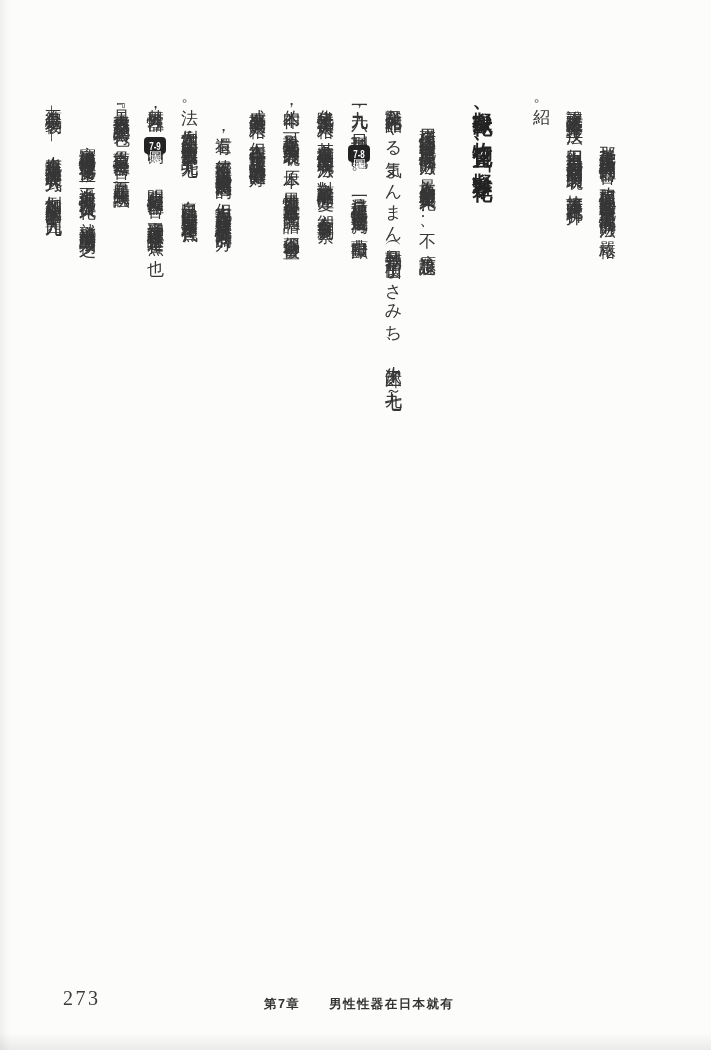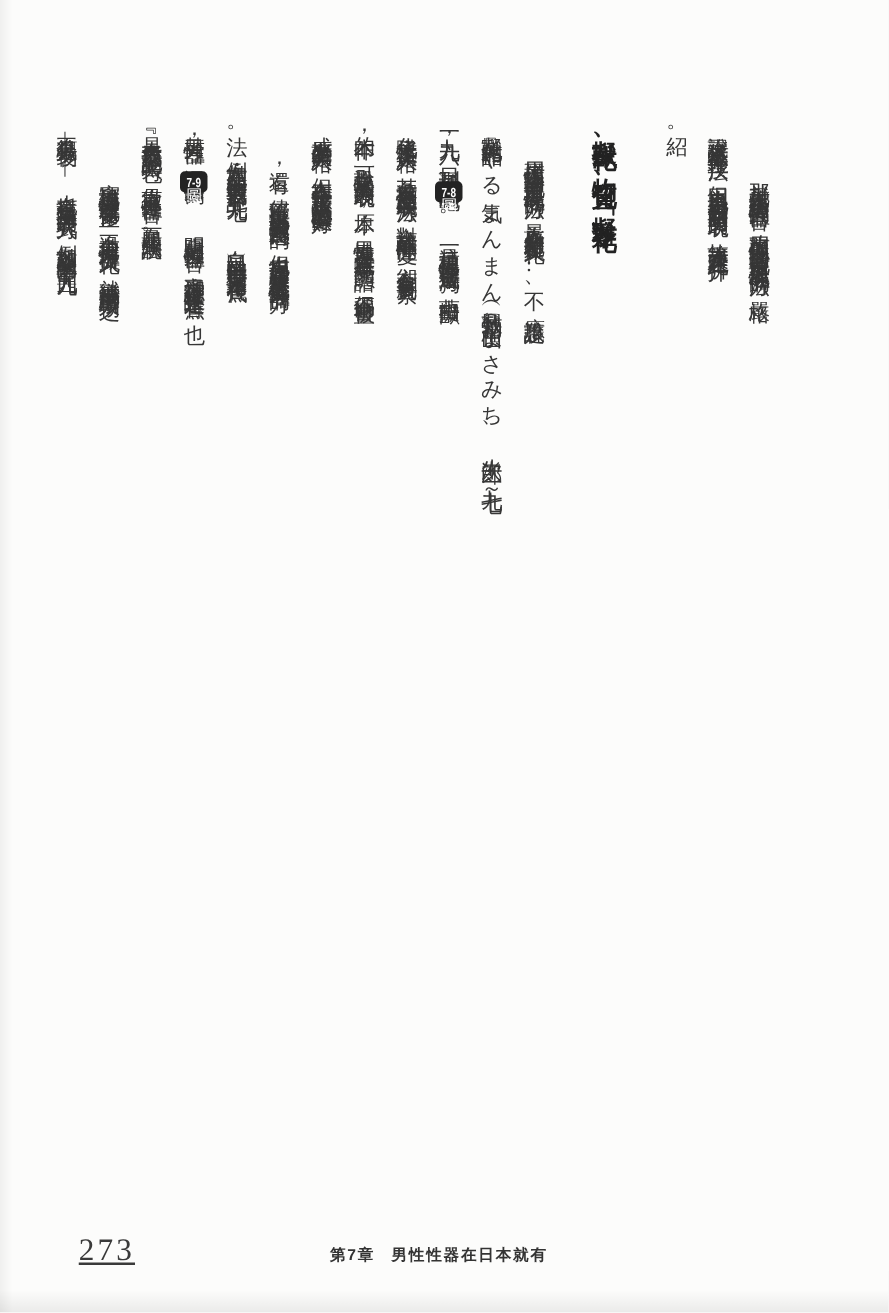--- a/index.html
+++ b/index.html
@@ -56,31 +56,30 @@
   }
   .figref .figchar{font-size:13px;display:inline;}
   .figref .tcy{
     text-combine-upright:all;font-size:10.5px;font-weight:bold;
     display:inline;letter-spacing:0;
   }
 
   
   .pageno{
     position:absolute;left:63px;top:987px;
-    font-size:25px;letter-spacing:2.5px;color:#3a3a3a;
+    font-size:20px;letter-spacing:2.5px;color:#3a3a3a;
     font-family:"Liberation Serif","DejaVu Serif",serif;
-    text-decoration:underline;
   }
   .running-footer{
     position:absolute;left:264px;top:996px;
     font-family:"Liberation Sans","DejaVu Sans",sans-serif;
     font-weight:bold;font-size:12.5px;color:#333333;letter-spacing:1.4px;
     white-space:nowrap;
   }
-  .running-footer .chapter-label{margin-right:13px;}
+  .running-footer .chapter-label{margin-right:29px;}
 </style>
 </head>
 <body>
 
 <div class="page">
 
   <div class="text-block">
 
     <div class="col tight indent-2">
       <span>那就是作家不描繪寫實的性器官，改用類似性器官的「其他東西」來表現性器的方法。嚴格</span>

